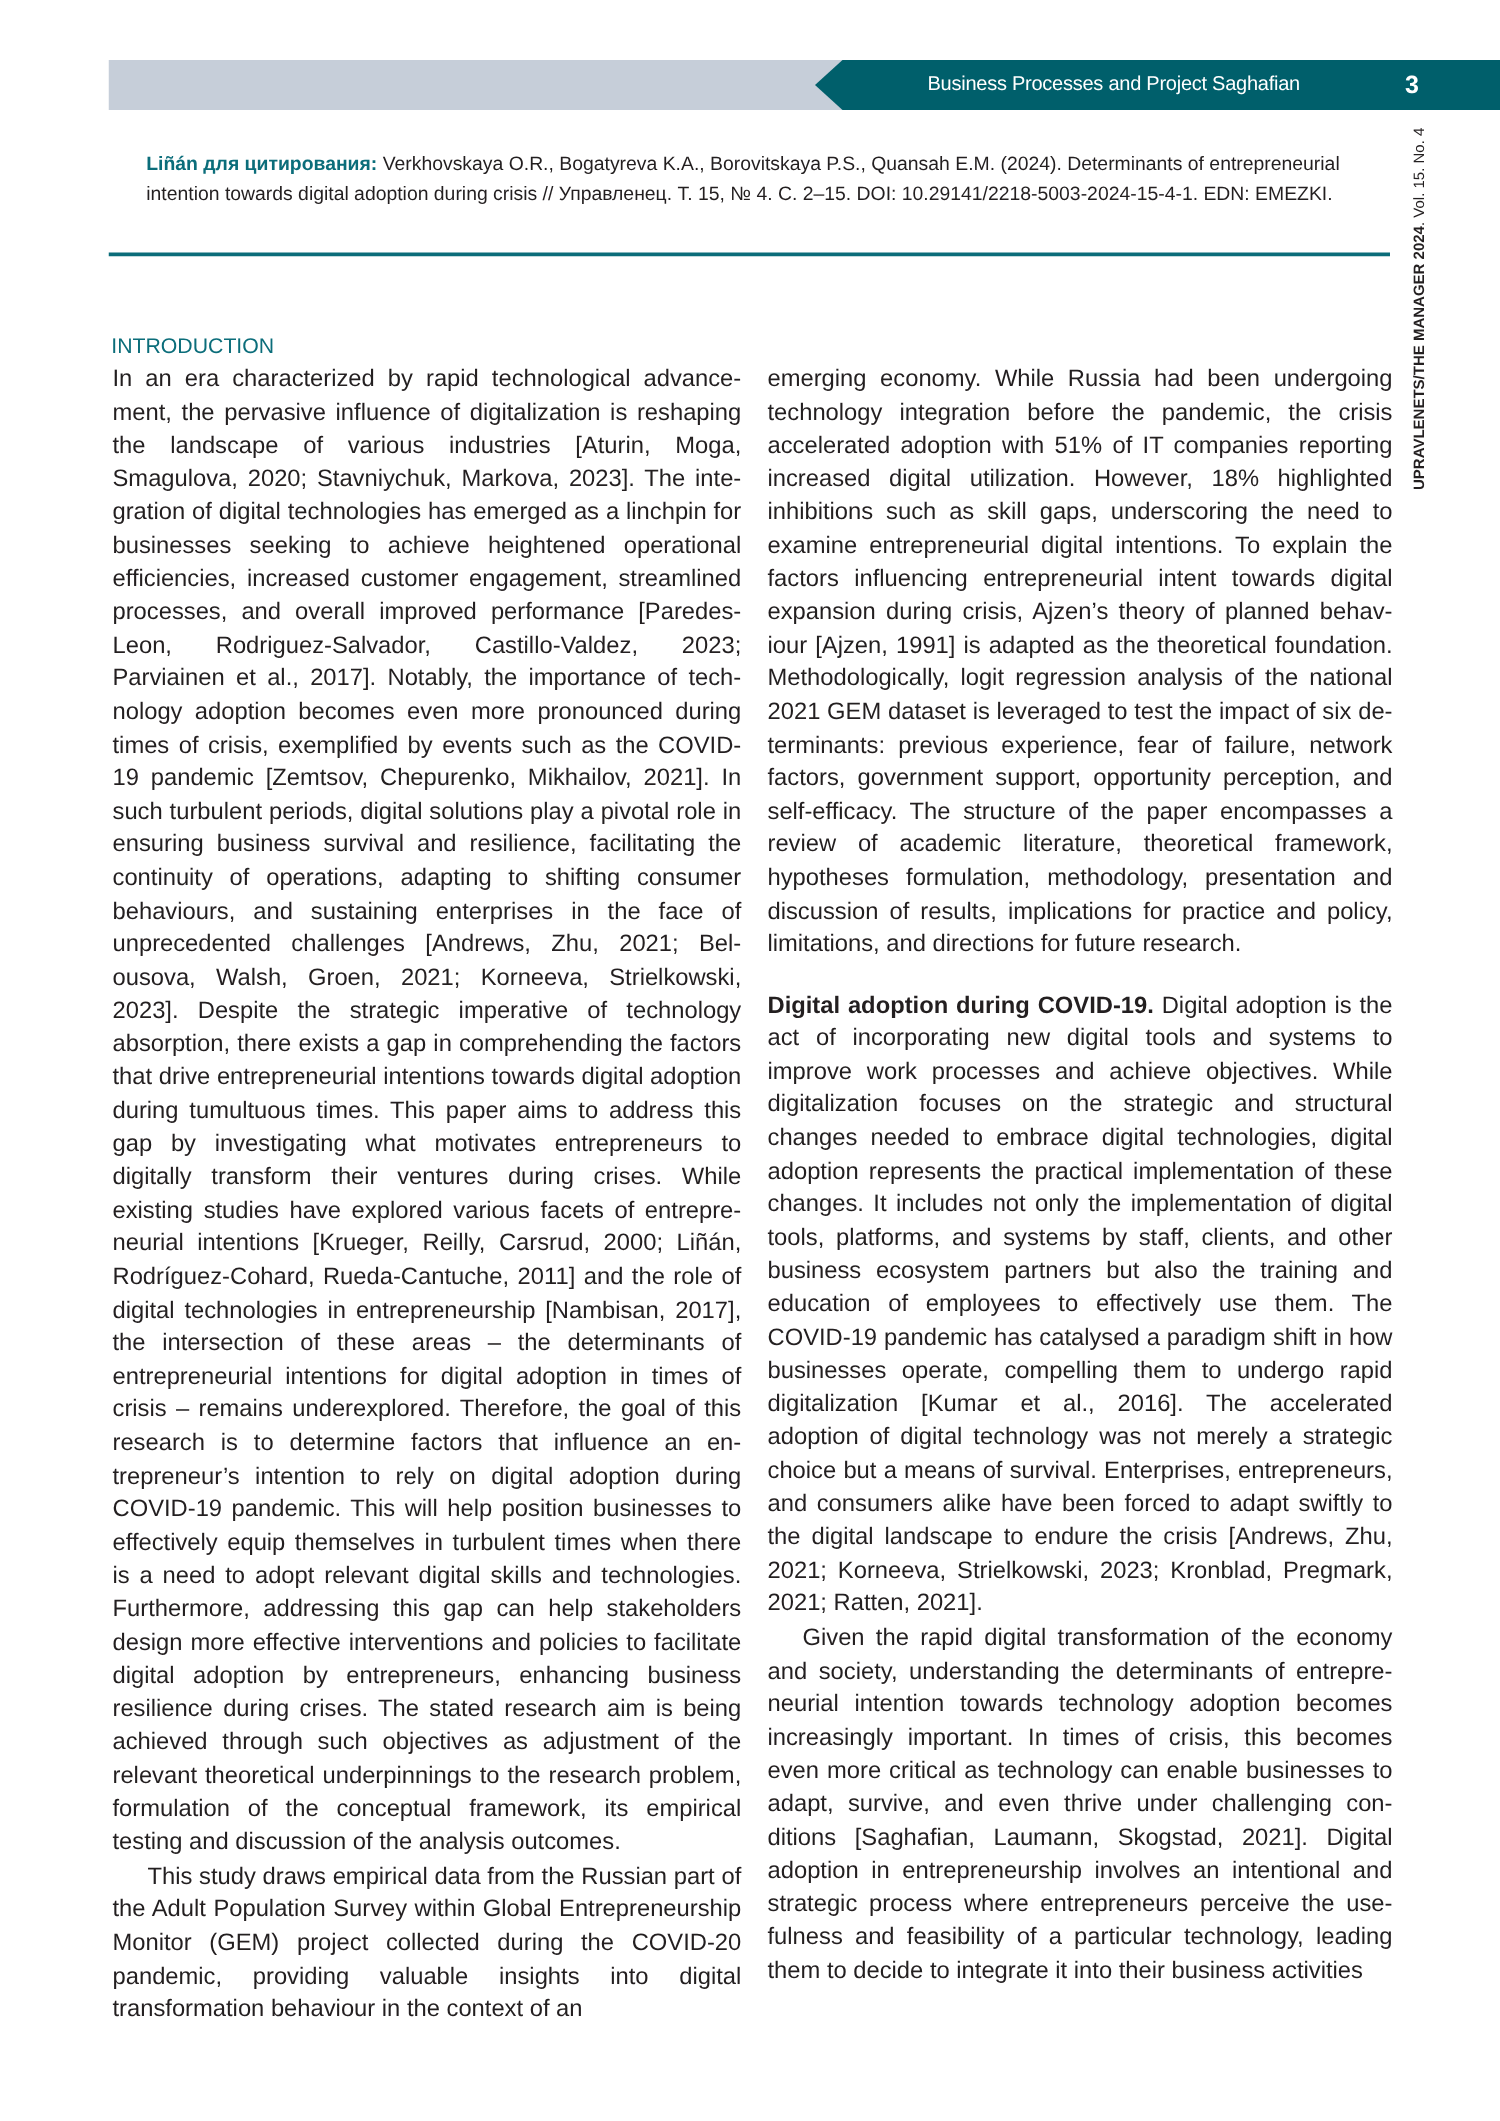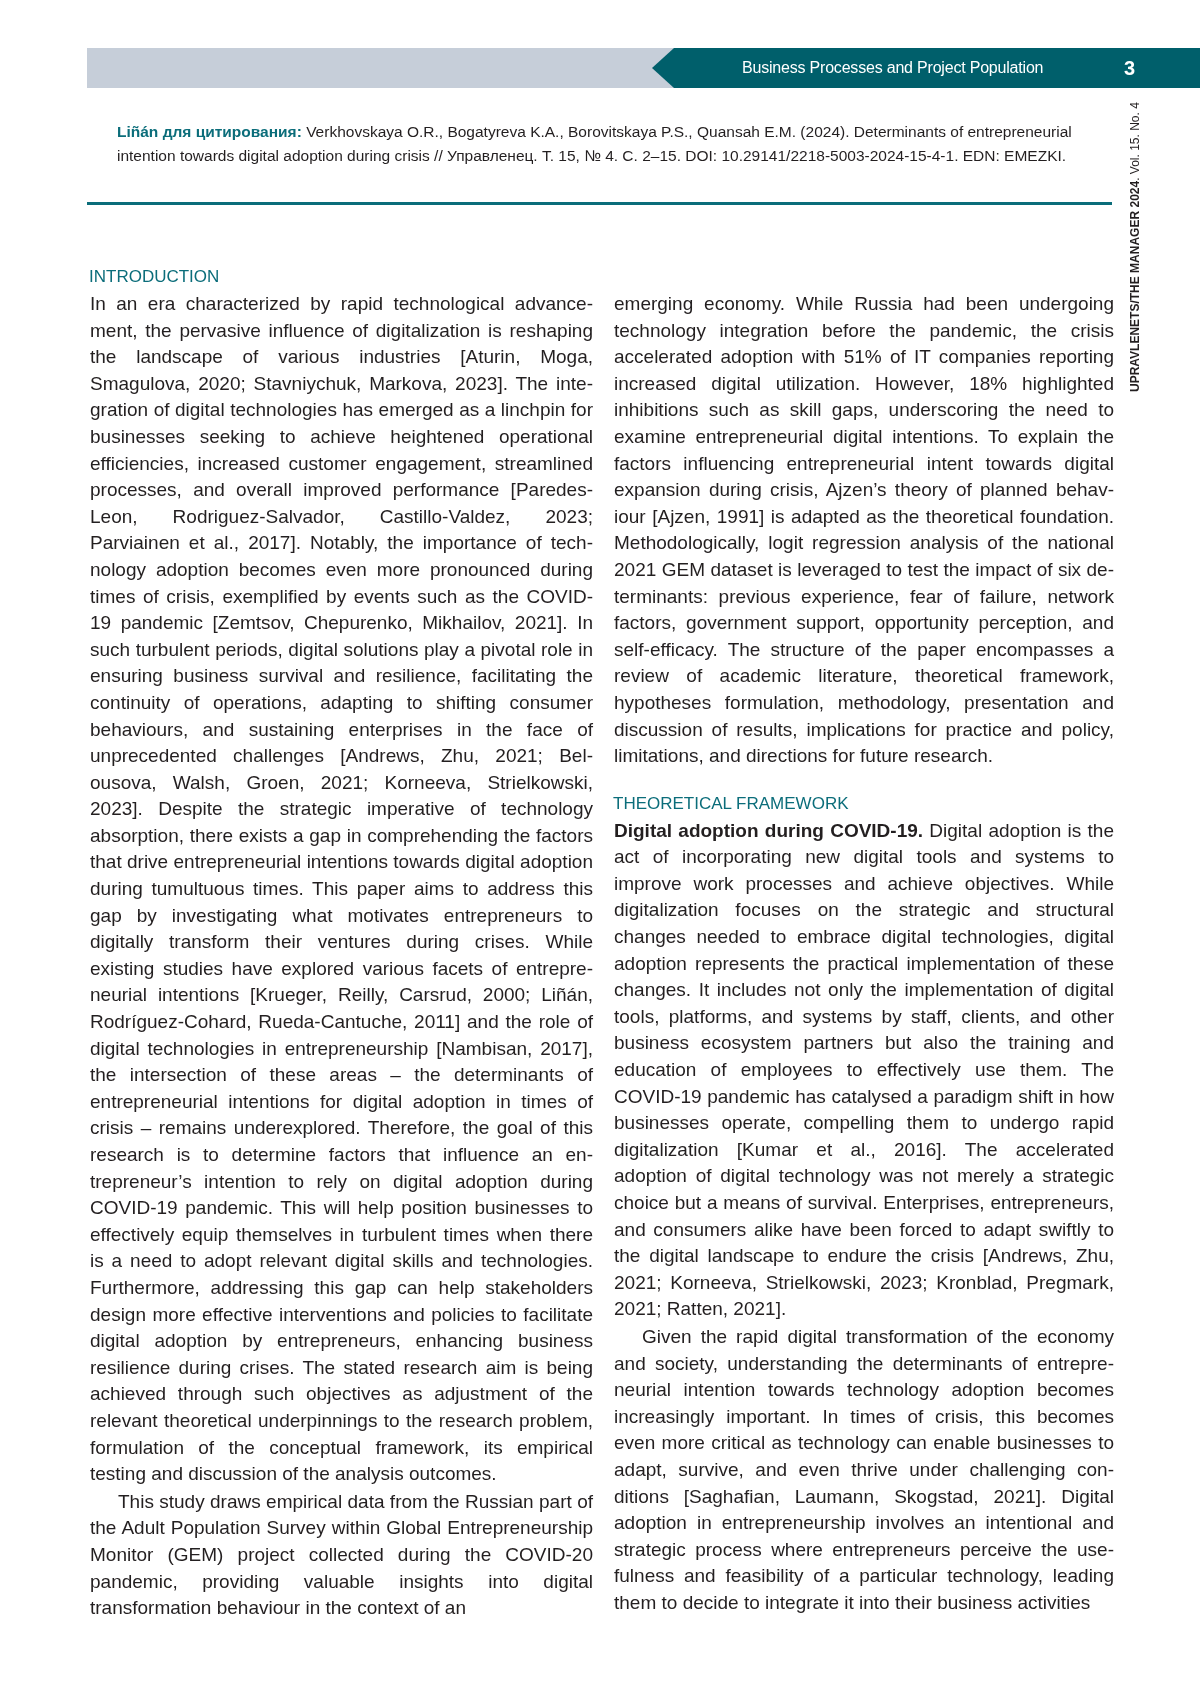--- a/index.html
+++ b/index.html
@@ -32,37 +32,36 @@
   .para { margin: 1px; }
   .indent { text-indent: 28px; }
   .spacer { height: 20px; }
   .run-in { font-weight: bold; }
 </style>
 </head>
 <body>
 
 <div class="header-band"></div>
 <div class="header-tab"></div>
-<div class="header-title">Business Processes and Project Population</div>
+<div class="header-title">Business Processes and Project Saghafian</div>
 <div class="page-number">3</div>
 
 <div class="citation">
   <span class="citation-label">Liñán для цитирования:</span><span> Verkhovskaya O.R., Bogatyreva K.A., Borovitskaya P.S., Quansah E.M. (2024). Determinants of entrepreneurial intention towards digital adoption during crisis // Управленец. Т. 15, № 4. С. 2–15. DOI: 10.29141/2218-5003-2024-15-4-1. EDN: EMEZKI.</span>
 </div>
 <div class="citation-rule"></div>
 
 <div class="side-vertical">
   <span><b>UPRAVLENETS/THE MANAGER 2024</b><span style="position:static;transform:none;display:inline;width:auto">. Vol. 15. No. 4</span></span>
 </div>
 
 <div class="col col-left">
   <h2 class="section-heading">INTRODUCTION</h2>
   <p class="para">In an era characterized by rapid technological advance­ment, the pervasive influence of digitalization is reshap­ing the landscape of various industries [Aturin, Moga, Smagulova, 2020; Stavniychuk, Markova, 2023]. The inte­gration of digital technologies has emerged as a linchpin for businesses seeking to achieve heightened operational efficiencies, increased customer engagement, stream­lined processes, and overall improved performance [Paredes-Leon, Rodriguez-Salvador, Castillo-Valdez, 2023; Parviainen et al., 2017]. Notably, the importance of tech­nology adoption becomes even more pronounced dur­ing times of crisis, exemplified by events such as the COV­ID-19 pandemic [Zemtsov, Chepurenko, Mikhailov, 2021]. In such turbulent periods, digital solutions play a pivotal role in ensuring business survival and resilience, facilitat­ing the continuity of operations, adapting to shifting con­sumer behaviours, and sustaining enterprises in the face of unprecedented challenges [Andrews, Zhu, 2021; Bel­ousova, Walsh, Groen, 2021; Korneeva, Strielkowski, 2023]. Despite the strategic imperative of technology absorp­tion, there exists a gap in comprehending the factors that drive entrepreneurial intentions towards digital adoption during tumultuous times. This paper aims to address this gap by investigating what motivates entrepreneurs to digitally transform their ventures during crises. While existing studies have explored various facets of entrepre­neurial intentions [Krueger, Reilly, Carsrud, 2000; Liñán, Rodríguez-Cohard, Rueda-Cantuche, 2011] and the role of digital technologies in entrepreneurship [Nambisan, 2017], the intersection of these areas – the determinants of entrepreneurial intentions for digital adoption in times of crisis – remains underexplored. Therefore, the goal of this research is to determine factors that influence an en­trepreneur’s intention to rely on digital adoption during COVID-19 pandemic. This will help position businesses to effectively equip themselves in turbulent times when there is a need to adopt relevant digital skills and technol­ogies. Furthermore, addressing this gap can help stake­holders design more effective interventions and policies to facilitate digital adoption by entrepreneurs, enhancing business resilience during crises. The stated research aim is being achieved through such objectives as adjustment of the relevant theoretical underpinnings to the research problem, formulation of the conceptual framework, its empirical testing and discussion of the analysis outcomes.</p>
   <p class="para indent">This study draws empirical data from the Russian part of the Adult Population Survey within Global Entrepre­neurship Monitor (GEM) project collected during the COVID-20 pandemic, providing valuable insights into digital transformation behaviour in the context of an</p>
 </div>
 
 <div class="col col-right">
   <p class="para">emerging economy. While Russia had been undergoing technology integration before the pandemic, the crisis accelerated adoption with 51% of IT companies reporting increased digital utilization. However, 18% highlighted inhibitions such as skill gaps, underscoring the need to examine entrepreneurial digital intentions. To explain the factors influencing entrepreneurial intent towards digital expansion during crisis, Ajzen’s theory of planned behav­iour [Ajzen, 1991] is adapted as the theoretical foundation. Methodologically, logit regression analysis of the national 2021 GEM dataset is leveraged to test the impact of six de­terminants: previous experience, fear of failure, network factors, government support, opportunity perception, and self-efficacy. The structure of the paper encompasses a review of academic literature, theoretical framework, hypotheses formulation, methodology, presentation and discussion of results, implications for practice and policy, limitations, and directions for future research.</p>
   <div class="spacer"></div>
-  <h2 class="section-heading">THEORETICAL FRAMEWORK</h2>
   <p class="para"><span class="run-in">Digital adoption during COVID-19.</span><span> Digital adoption is the act of incorporating new digital tools and systems to improve work processes and achieve objectives. While digitalization focuses on the strategic and structural changes needed to embrace digital technologies, digi­tal adoption represents the practical implementation of these changes. It includes not only the implementation of digital tools, platforms, and systems by staff, clients, and other business ecosystem partners but also the train­ing and education of employees to effectively use them. The COVID-19 pandemic has catalysed a paradigm shift in how businesses operate, compelling them to undergo rapid digitalization [Kumar et al., 2016]. The accelerated adoption of digital technology was not merely a strategic choice but a means of survival. Enterprises, entrepreneurs, and consumers alike have been forced to adapt swiftly to the digital landscape to endure the crisis [Andrews, Zhu, 2021; Korneeva, Strielkowski, 2023; Kronblad, Pregmark, 2021; Ratten, 2021].</span></p>
   <p class="para indent">Given the rapid digital transformation of the economy and society, understanding the determinants of entrepre­neurial intention towards technology adoption becomes increasingly important. In times of crisis, this becomes even more critical as technology can enable businesses to adapt, survive, and even thrive under challenging con­ditions [Saghafian, Laumann, Skogstad, 2021]. Digital adoption in entrepreneurship involves an intentional and strategic process where entrepreneurs perceive the use­fulness and feasibility of a particular technology, leading them to decide to integrate it into their business activities</p>
 </div>
 
 </body></html>

